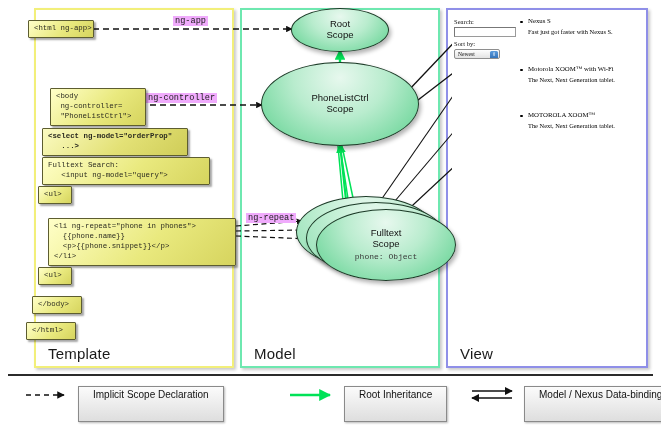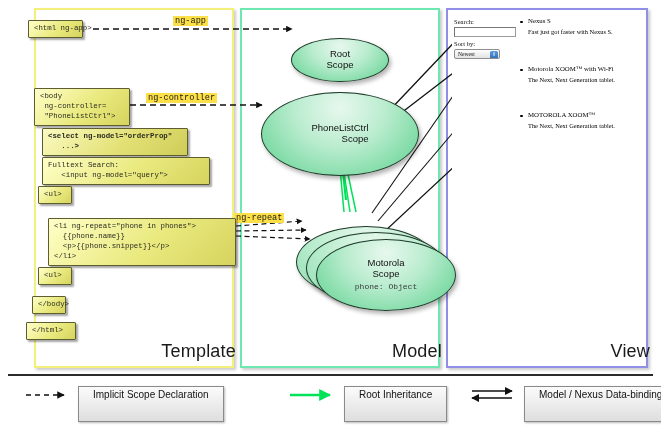--- a/index.html
+++ b/index.html
@@ -26,24 +26,24 @@
     border-style:solid;
     box-shadow:2px 2px 3px rgba(0,0,0,0.22);
   }
   #col-template{ left:34px;  width:200px; border-color:#f2ef7a; }
   #col-model{    left:240px; width:200px; border-color:#6ee8b0; }
   #col-view{     left:446px; width:202px; border-color:#8f8fe8; }
 
   .column-label{
     position:absolute;
     bottom:4px;
-    left:4px;
+    left:12px;
     width:100%;
-    text-align:right;
-    font-size:18px;
+    text-align:left;
+    font-size:15px;
     color:#1a1a1a;
     letter-spacing:0.2px;
   }
 
   
   .note{
     position:absolute;
     box-sizing:border-box;
     background:linear-gradient(135deg,#ffffc8 0%,#e9e97e 55%,#d6d45e 100%);
     border:1px solid #5d5d30;
@@ -67,21 +67,20 @@
     box-sizing:border-box;
     border:1.4px solid #1d3b28;
     border-radius:50%;
     background:radial-gradient(ellipse at 50% 18%, #e7f8ee 0%, #b9ecce 42%, #7fdba6 78%, #5cc98c 100%);
     box-shadow:2px 3px 4px rgba(0,0,0,0.30);
     display:flex;
     flex-direction:column;
     align-items:center;
     justify-content:center;
     text-align:center;
-    margin-top:30px;
   }
   .scope .title{
     font-size:9.5px;
     color:#101010;
     line-height:1.15;
   }
   .scope .props{
     margin-top:3px;
     font-family:"Liberation Mono","DejaVu Sans Mono",monospace;
     font-size:8px;
@@ -161,21 +160,21 @@
     white-space:nowrap;
     color:#000;
   }
 
   
   .edge-label{
     position:absolute;
     font-family:"Liberation Mono","DejaVu Sans Mono",monospace;
     font-size:8.6px;
     color:#1a1a1a;
-    background:#fde047;
+    background:#f0abfc;
     padding:0 2px;
     white-space:nowrap;
   }
 
   
   #edges{ position:absolute; left:0; top:0; width:661px; height:425px; pointer-events:none; }
 
   
   #legend{
     position:absolute;
@@ -274,66 +273,66 @@
     <g>
       <path d="M378,221 L501,76" stroke="#111" stroke-width="1.1" fill="none" marker-end="url(#arrowBlack)"></path>
     </g>
     <g>
       <path d="M384,232 L502,122" stroke="#111" stroke-width="1.1" fill="none" marker-end="url(#arrowBlack)"></path>
     </g>
   </svg>
 
   <div class="edge-label" style="left:173px; top:16px;">ng-app</div>
   <div class="edge-label" style="left:146px; top:93px;">ng-controller</div>
-  <div class="edge-label" style="left:234px; top:213px;">ng-repeat</div>
-
-  <div class="note" style="left:28px; top:20px; width:55px;">&lt;html ng-app&gt;</div>
-
-  <div class="note" style="left:34px; top:88px; width:96px;">&lt;body
+  <div class="edge-label" style="left:246px; top:213px;">ng-repeat</div>
+
+  <div class="note" style="left:28px; top:20px; width:66px;">&lt;html ng-app&gt;</div>
+
+  <div class="note" style="left:50px; top:88px; width:96px;">&lt;body
  ng-controller=
  "PhoneListCtrl"&gt;</div>
 
   <div class="note strong" style="left:42px; top:128px; width:146px;">&lt;select ng-model="orderProp"
    ...&gt;</div>
 
   <div class="note" style="left:42px; top:157px; width:168px;">Fulltext Search:
    &lt;input ng-model="query"&gt;</div>
 
   <div class="note" style="left:38px; top:186px; width:34px;">&lt;ul&gt;</div>
 
   <div class="note" style="left:48px; top:218px; width:188px;">&lt;li ng-repeat="phone in phones"&gt;
   {{phone.name}}
   &lt;p&gt;{{phone.snippet}}&lt;/p&gt;
 &lt;/li&gt;</div>
 
   <div class="note" style="left:38px; top:267px; width:34px;">&lt;ul&gt;</div>
 
-  <div class="note" style="left:32px; top:296px; width:34px;">&lt;/body&gt;</div>
+  <div class="note" style="left:32px; top:296px; width:50px;">&lt;/body&gt;</div>
 
   <div class="note" style="left:26px; top:322px; width:50px;">&lt;/html&gt;</div>
 
   <div class="scope" style="left:291px; top:8px; width:98px; height:44px;">
     <div class="title">
         <div>Root</div>
         <div>Scope</div>
       </div>
   </div>
 
-  <div class="scope" style="left:261px; top:62px; width:158px; height:84px;text-align:right;">
+  <div class="scope" style="left:261px; top:62px; width:158px; height:84px;">
     <div class="title">
         <div>PhoneListCtrl</div>
         <div>Scope</div>
       </div>
   </div>
 
   <div class="scope ghost" style="left:296px; top:196px; width:140px; height:72px; z-index:1;"></div>
   <div class="scope ghost" style="left:306px; top:202px; width:140px; height:72px; z-index:2;"></div>
   <div class="scope" style="left:316px; top:209px; width:140px; height:72px; z-index:3;">
     <div class="title">
-        <div>Motorola</div>
+        <div>Fulltext</div>
         <div>Scope</div>
       </div>
     <div class="props"><div>phone: Object</div></div>
   </div>
 
   <div id="view-app">
     <div class="view-label" style="left:2px; top:4px;">Search:</div>
     <input class="view-input" style="left: 2px; top: 13px; width: 62px; height: 10px; font-size: 6px;" value="">
     <div class="view-label" style="left:2px; top:26px;">Sort by:</div>
     <div class="view-select" style="left:2px; top:35px; width:46px;">

